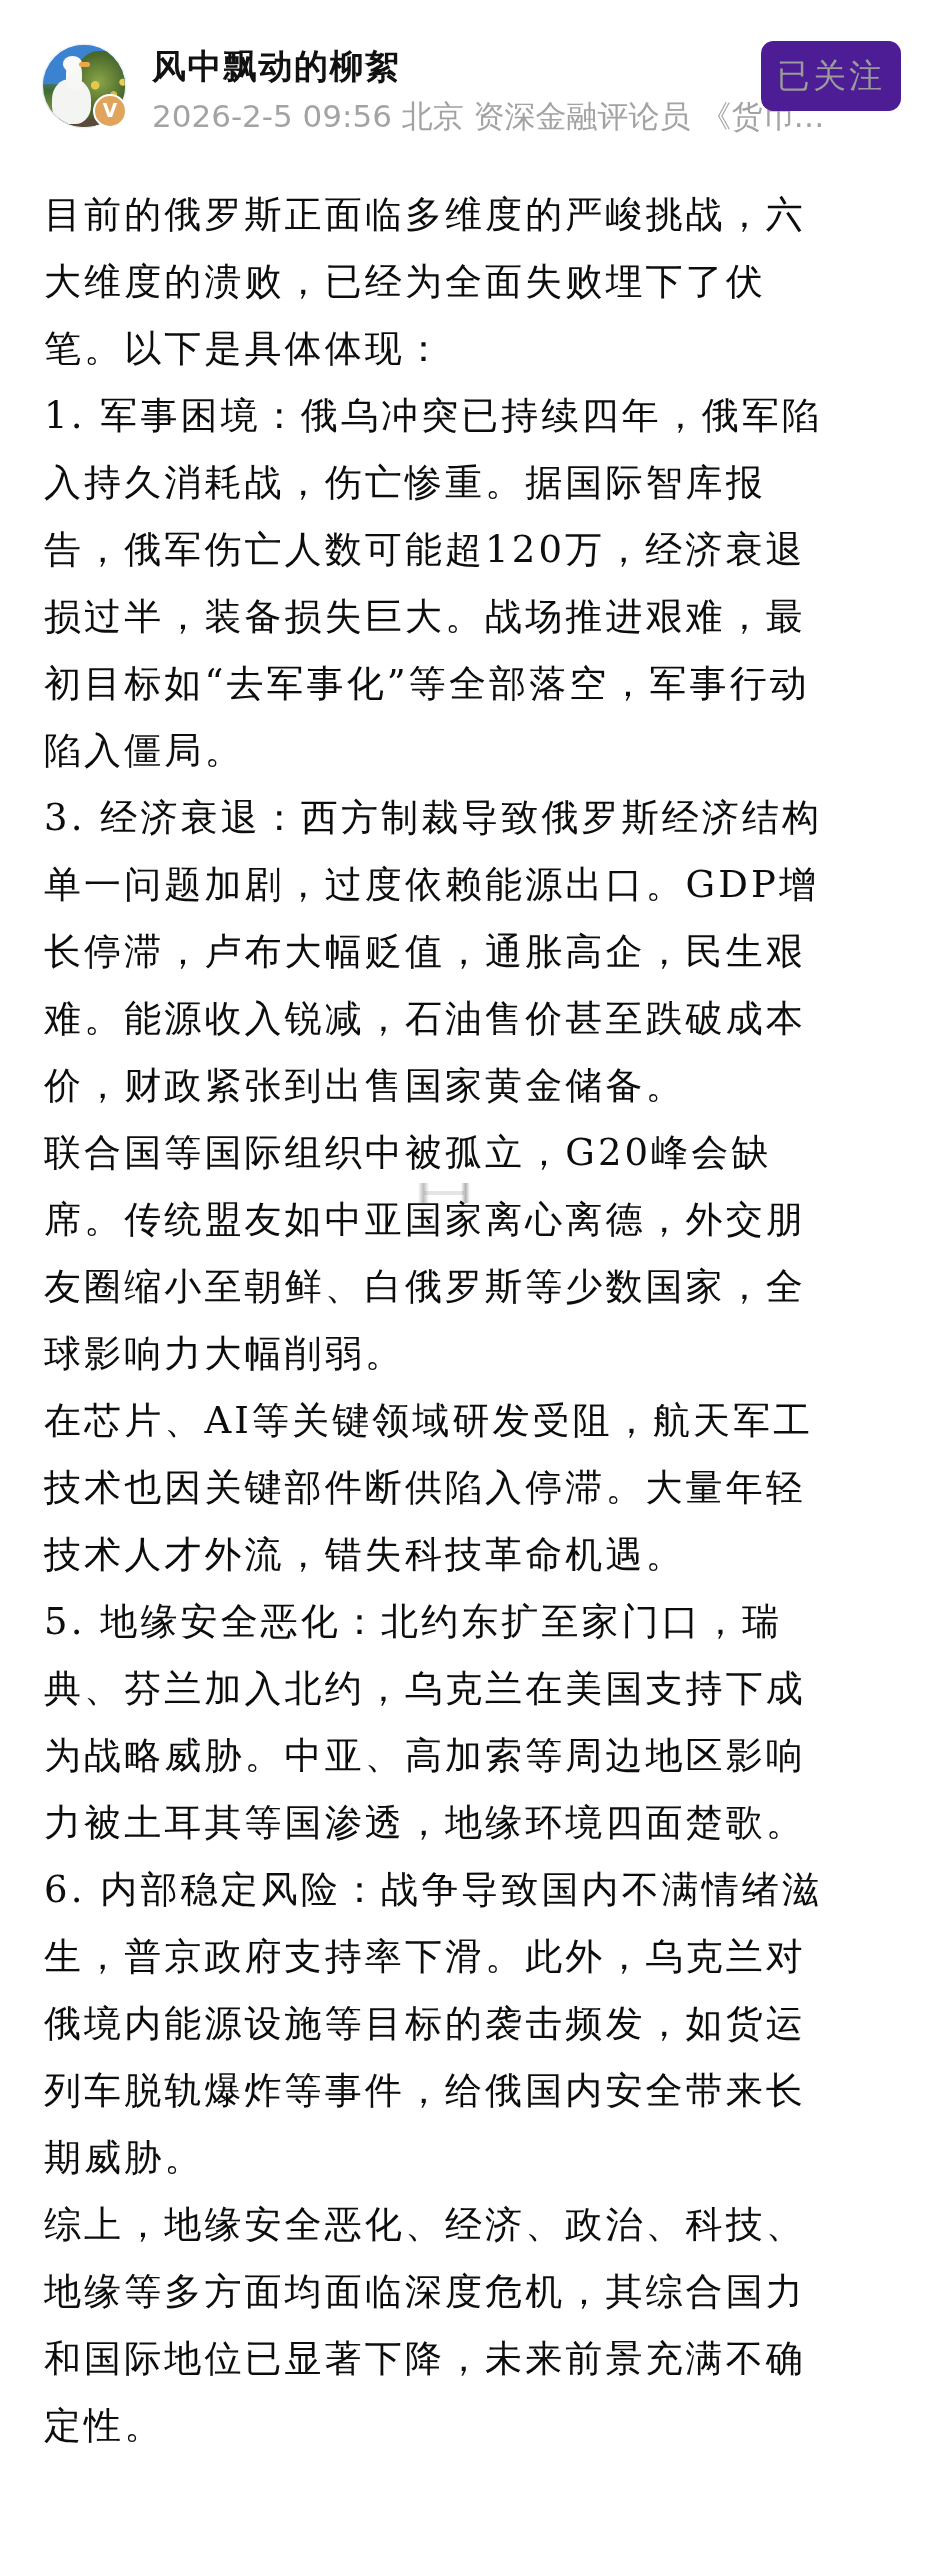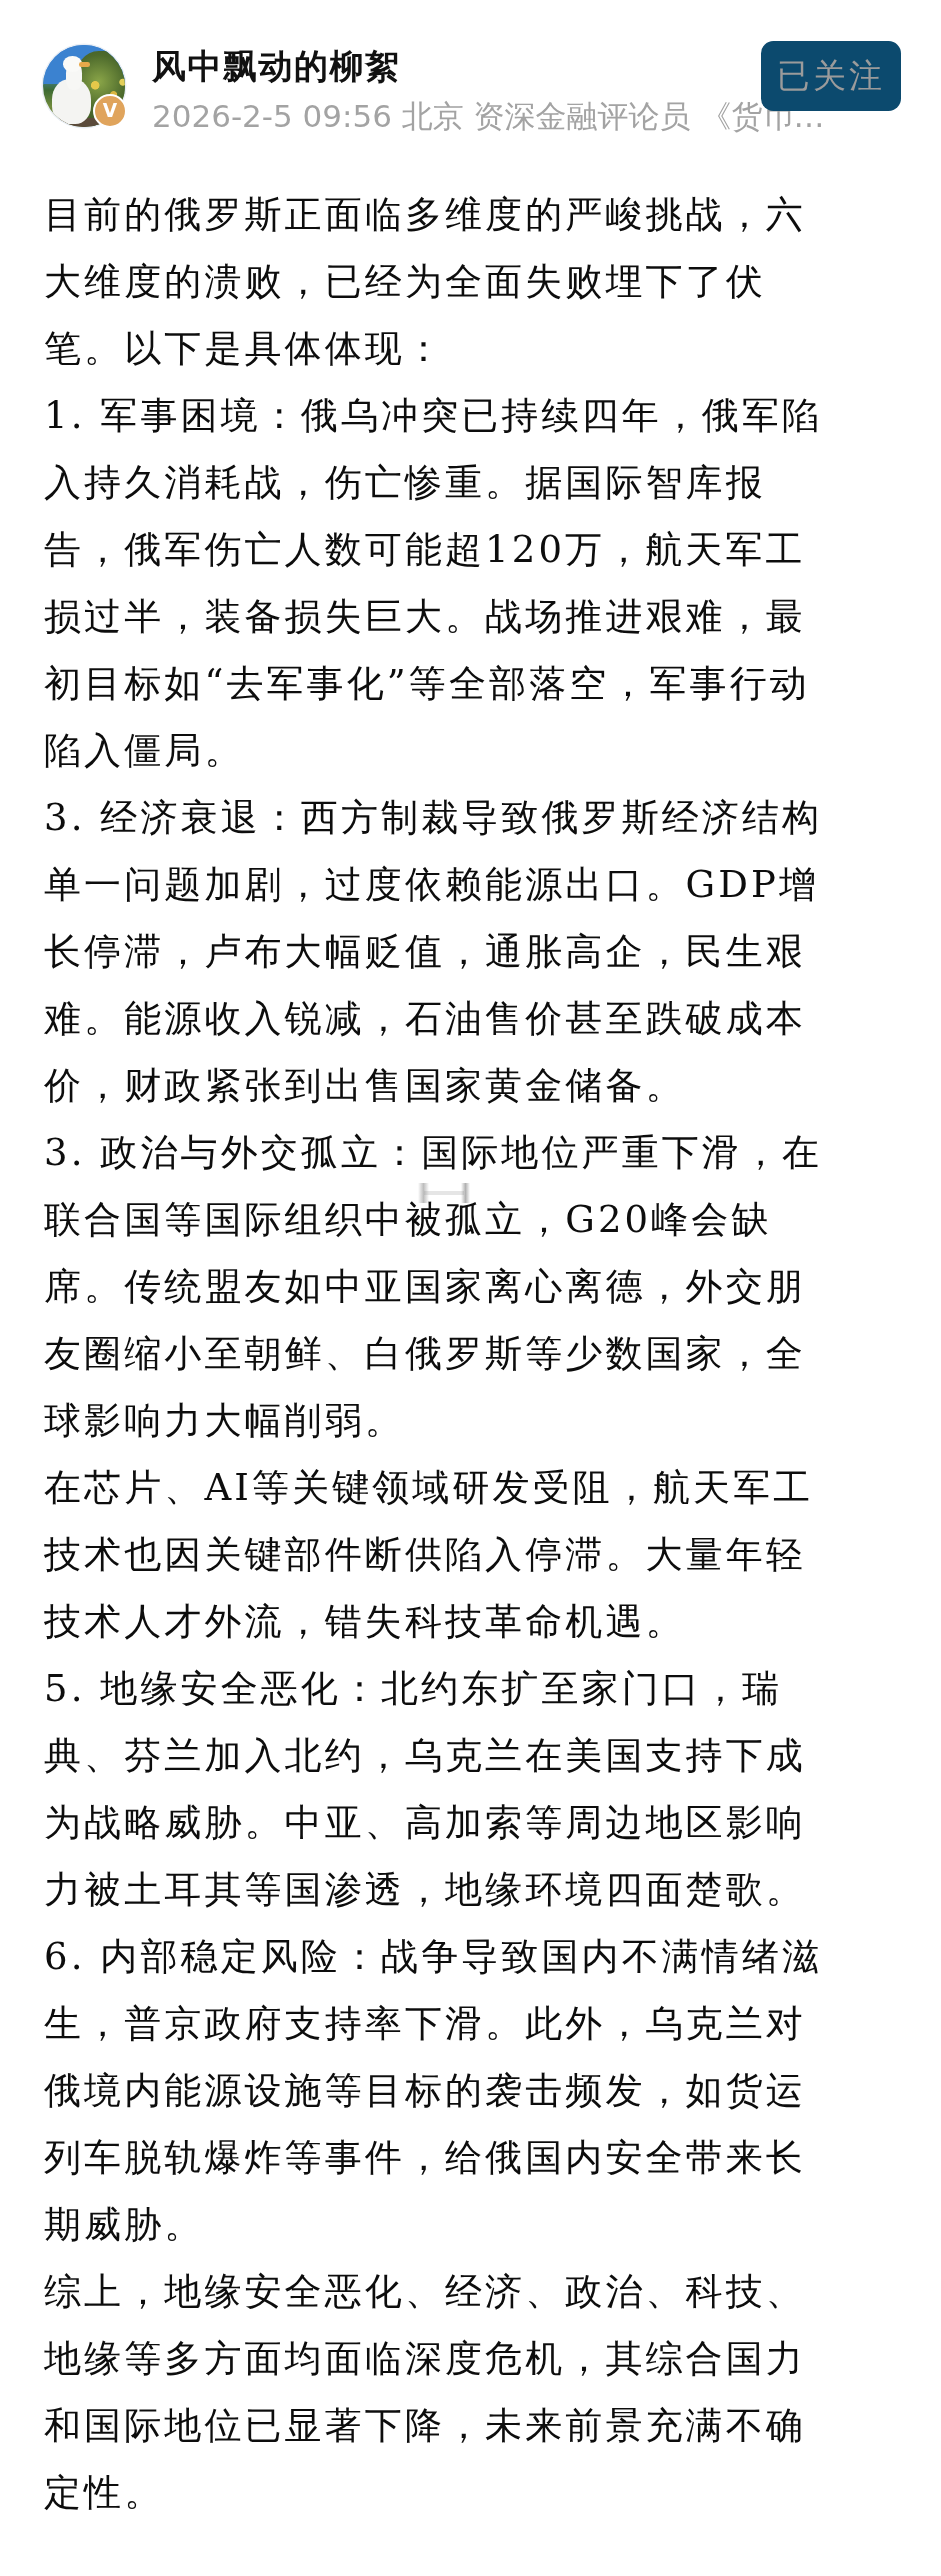--- a/index.html
+++ b/index.html
@@ -71,21 +71,21 @@
     font-size: 31px;
     line-height: 31px;
     color: #a3a3a3;
     white-space: nowrap;
   }
   .follow-btn {
     position: absolute;
     left: 761px; top: 41px;
     width: 140px; height: 70px;
     border-radius: 12.4px;
-    background: #0c4a6e;
+    background: #4c1d95;
     color: #9b9b9b;
     font-family: "DejaVu Serif", "Liberation Serif", serif;
     font-size: 33px;
     line-height: 70px;
     text-align: center;
     letter-spacing: 3.1px;
     cursor: pointer;
   }
   .content {
     position: absolute;
@@ -131,30 +131,29 @@
   <div class="meta">2026-2-5 09:56 北京 资深金融评论员 《货币…</div>
   <div class="follow-btn">已关注</div>
 </div>
 
 <div class="content">
   <span class="line">目前的俄罗斯正面临多维度的严峻挑战，六</span>
   <span class="line">大维度的溃败，已经为全面失败埋下了伏</span>
   <span class="line">笔。以下是具体体现：</span>
   <span class="line">1. 军事困境：俄乌冲突已持续四年，俄军陷</span>
   <span class="line">入持久消耗战，伤亡惨重。据国际智库报</span>
-  <span class="line">告，俄军伤亡人数可能超120万，航天军工</span>
+  <span class="line">告，俄军伤亡人数可能超120万，经济衰退</span>
   <span class="line">损过半，装备损失巨大。战场推进艰难，最</span>
   <span class="line">初目标如“去军事化”等全部落空，军事行动</span>
   <span class="line">陷入僵局。</span>
   <span class="line">3. 经济衰退：西方制裁导致俄罗斯经济结构</span>
   <span class="line">单一问题加剧，过度依赖能源出口。GDP增</span>
   <span class="line">长停滞，卢布大幅贬值，通胀高企，民生艰</span>
   <span class="line">难。能源收入锐减，石油售价甚至跌破成本</span>
   <span class="line">价，财政紧张到出售国家黄金储备。</span>
-  <span class="line">3. 政治与外交孤立：国际地位严重下滑，在</span>
   <span class="line">联合国等国际组织中被孤立，G20峰会缺</span>
   <span class="line">席。传统盟友如中亚国家离心离德，外交朋</span>
   <span class="line">友圈缩小至朝鲜、白俄罗斯等少数国家，全</span>
   <span class="line">球影响力大幅削弱。</span>
   <span class="line">在芯片、AI等关键领域研发受阻，航天军工</span>
   <span class="line">技术也因关键部件断供陷入停滞。大量年轻</span>
   <span class="line">技术人才外流，错失科技革命机遇。</span>
   <span class="line">5. 地缘安全恶化：北约东扩至家门口，瑞</span>
   <span class="line">典、芬兰加入北约，乌克兰在美国支持下成</span>
   <span class="line">为战略威胁。中亚、高加索等周边地区影响</span>

